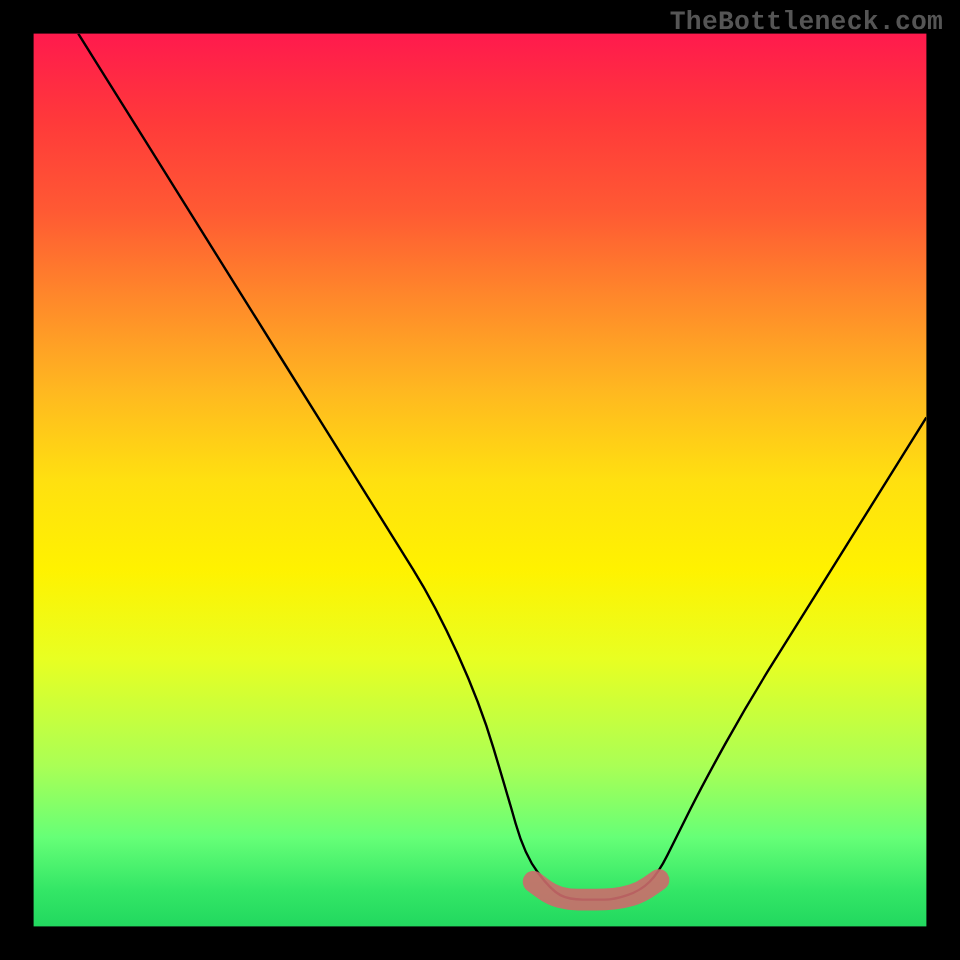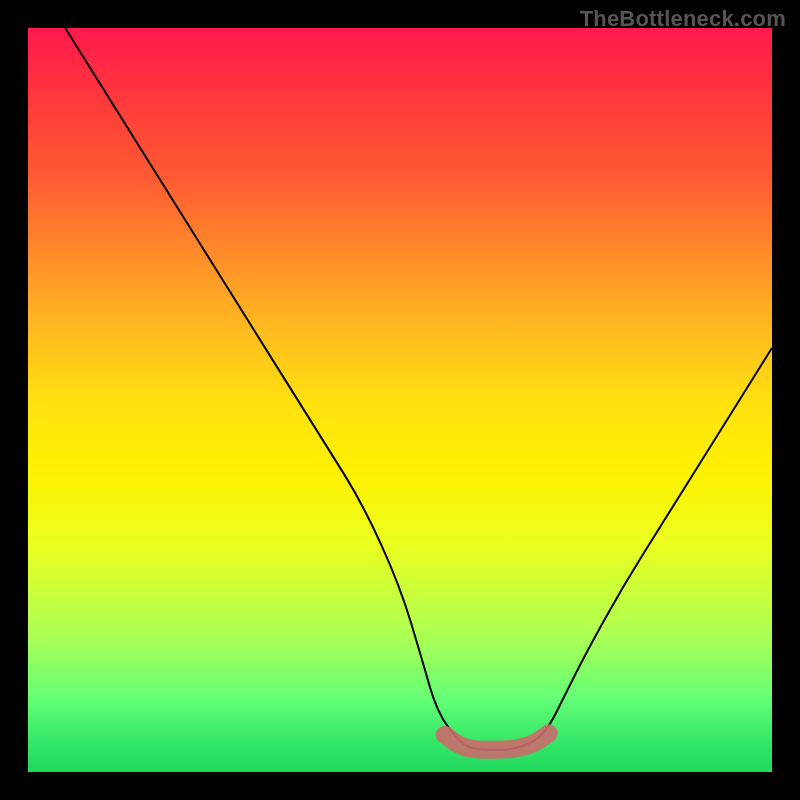--- a/index.html
+++ b/index.html
@@ -28,21 +28,21 @@
       #aaff55 82%,
       #66ff77 90%,
       #33e666 96%,
       #22d85f 100%
     );
   }
   .watermark {
     position: absolute;
     top: 6px;
     right: 14px;
-    font-family: Liberation Sans, sans-serif;
+    font-family: Liberation Mono, monospace;
     font-size: 22px;
     font-weight: bold;
     color: #555;
     letter-spacing: 0.2px;
     z-index: 10;
   }
   svg.curve {
     position: absolute;
     left: 0;
     top: 0;

